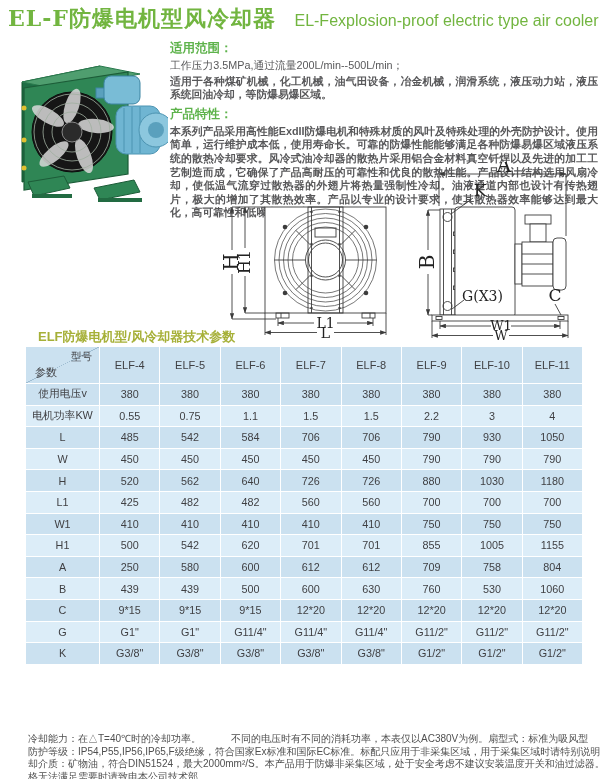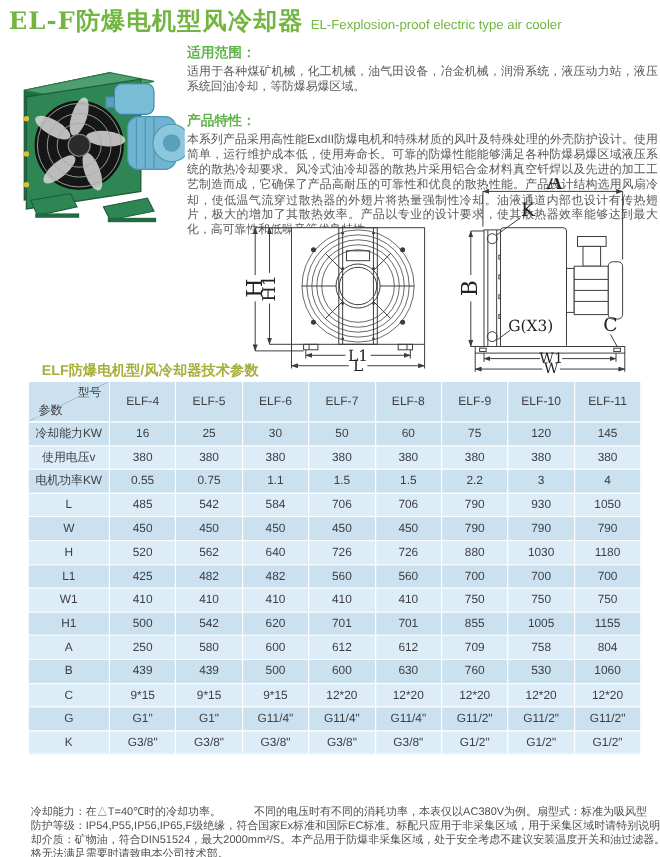--- a/index.html
+++ b/index.html
@@ -8,29 +8,29 @@
     --rowL:#dcedf8; --rowD:#cbe1f0; --line:#3c3c3c;
   }
   html,body{margin:0;padding:0;}
   body{width:600px;height:779px;overflow:hidden;background:#fff;
        font-family:"Liberation Sans",sans-serif;color:var(--txt);}
   .page{position:relative;width:600px;height:779px;background:#fff;}
 
   .doc-title{position:absolute;left:8px;top:4px;white-space:nowrap;}
   .t-cn{font-family:"DejaVu Serif",serif;font-weight:bold;font-size:22px;
         color:var(--green);letter-spacing:1px;text-align:center;}
-  .t-en{font-size:12px;color:var(--green);margin-left:2px;}
+  .t-en{font-size:16px;color:var(--green);margin-left:14px;}
 
   .photo{position:absolute;left:8px;top:46px;}
 
   .intro{position:absolute;left:170px;top:40px;width:428px;}
   .sec-h{font-size:12.5px;font-weight:bold;color:var(--green2);margin:0 0 2px 0;}
   .intro p{margin:0 0 2px 0;font-size:10.8px;line-height:13.6px;color:var(--txt);}
-  .just{text-align:justify;}
-  .features-gap{margin-top:16px;}
+  .just{text-align:justify;font-weight:bold;}
+  .features-gap{margin-top:4px;}
 
   .diagrams{position:absolute;left:212px;top:162px;}
   .dim-label{font-family:"DejaVu Serif",serif;fill:#222;}
 
   .tbl-title{position:absolute;left:38px;top:328px;font-size:13px;font-weight:bold;
              color:var(--olive);}
 
   table.spec{position:absolute;left:25px;top:346px;width:558px;table-layout:fixed;
              border-collapse:collapse;font-size:10.8px;color:#3f3f42;}
   table.spec th,table.spec td{border:1px solid #fff;text-align:center;padding:0;
@@ -96,20 +96,21 @@
     <g>
       <polygon points="20,136 56,130 62,142 26,150" fill="#2f8655" stroke="#1c5c38"></polygon>
       <polygon points="86,142 126,134 132,146 92,154" fill="#2f8655" stroke="#1c5c38"></polygon>
       <rect x="24" y="148" width="40" height="4" fill="#226b42"></rect>
       <rect x="90" y="152" width="44" height="4" fill="#226b42"></rect>
     </g>
   </svg>
 
   <div class="intro">
     <div class="sec-h">适用范围：</div>
+    <p>工作压力3.5MPa,通过流量200L/min--500L/min；</p>
     <p class="just">适用于各种煤矿机械，化工机械，油气田设备，冶金机械，润滑系统，液压动力站，液压系统回油冷却，等防爆易爆区域。</p>
     <div class="sec-h features-gap">产品特性：</div>
     <p class="just">本系列产品采用高性能ExdII防爆电机和特殊材质的风叶及特殊处理的外壳防护设计。使用简单，运行维护成本低，使用寿命长。可靠的防爆性能能够满足各种防爆易爆区域液压系统的散热冷却要求。风冷式油冷却器的散热片采用铝合金材料真空钎焊以及先进的加工工艺制造而成，它确保了产品高耐压的可靠性和优良的散热性能。产品设计结构选用风扇冷却，使低温气流穿过散热器的外翅片将热量强制性冷却。油液通道内部也设计有传热翅片，极大的增加了其散热效率。产品以专业的设计要求，使其散热器效率能够达到最大化，高可靠性和低噪音等优良特性。</p>
   </div>
 
   <svg class="diagrams" width="386" height="181" viewBox="0 0 386 181">
     <defs>
       <marker id="arE" markerWidth="7" markerHeight="5" refX="6.5" refY="2.5" orient="auto">
         <path d="M0,0 L7,2.5 L0,5 z" fill="#3c3c3c"></path>
       </marker>
@@ -257,31 +258,20 @@
           <th>ELF-6</th>
           <th>ELF-7</th>
           <th>ELF-8</th>
           <th>ELF-9</th>
           <th>ELF-10</th>
           <th>ELF-11</th>
         </tr>
     </thead>
     <tbody id="body-rows">
         <tr>
-          <td>冷却能力KW</td>
-          <td>16</td>
-          <td>25</td>
-          <td>30</td>
-          <td>50</td>
-          <td>60</td>
-          <td>75</td>
-          <td>120</td>
-          <td>145</td>
-        </tr>
-        <tr>
           <td>使用电压v</td>
           <td>380</td>
           <td>380</td>
           <td>380</td>
           <td>380</td>
           <td>380</td>
           <td>380</td>
           <td>380</td>
           <td>380</td>
         </tr>

